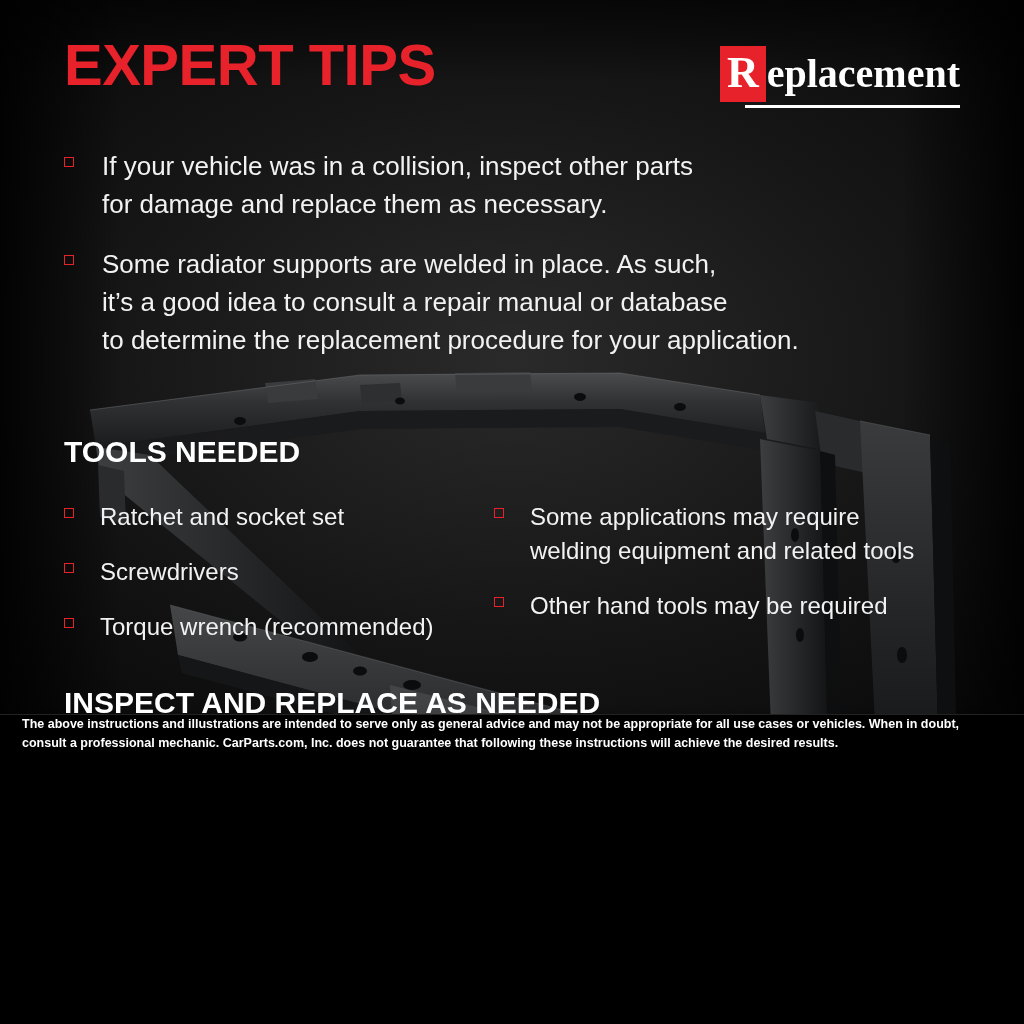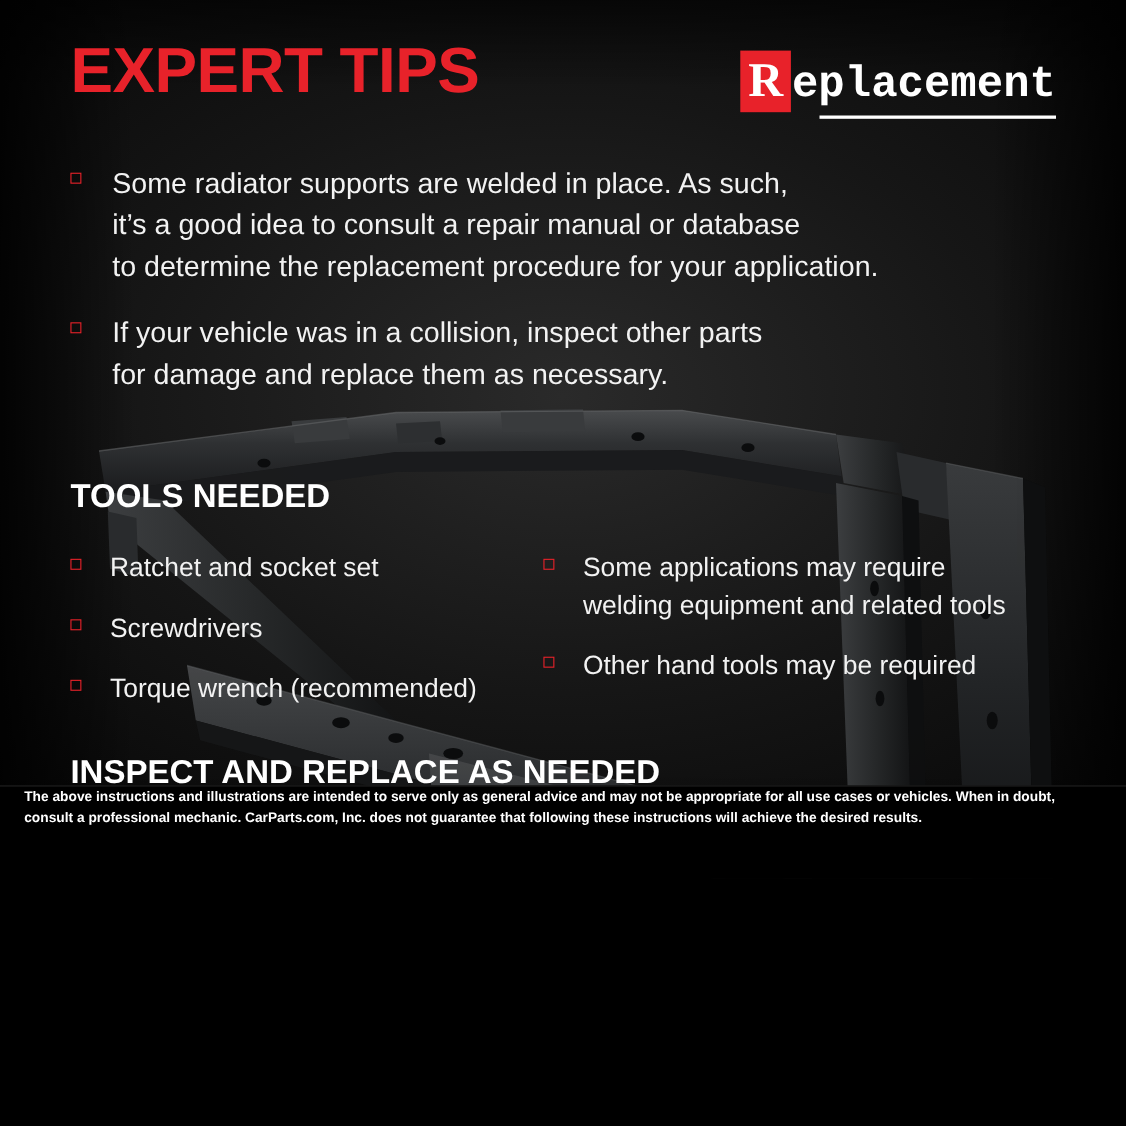--- a/index.html
+++ b/index.html
@@ -81,21 +81,21 @@
     font-weight: bold;
     line-height: 1;
     padding: 5px 7px 7px 7px;
     font-family: "Liberation Serif", serif;
   }
   #logo-text {
     color: #ffffff;
     font-size: 40px;
     font-weight: bold;
     line-height: 1;
-    font-family: Liberation Mono, monospace;
+    font-family: Liberation Serif, serif;
     padding-left: 1px;
   }
   #logo-underline {
     width: 215px;
     height: 3px;
     background: #ffffff;
     margin-top: 3px;
   }
 
   
@@ -282,29 +282,29 @@
     <div id="logo-row">
       <span id="logo-r">R</span>
       <span id="logo-text">eplacement</span>
     </div>
     <div id="logo-underline"></div>
   </div>
 
   <ul id="intro-tips" class="layer bullet-list">
     <li class="bullet-item">
       <span class="bullet-sq"></span>
+      <span class="bullet-text">If your vehicle was in a collision, inspect other parts
+for damage and replace them as necessary.</span>
+    </li>
+    <li class="bullet-item">
+      <span class="bullet-sq"></span>
       <span class="bullet-text">Some radiator supports are welded in place. As such,
 it’s a good idea to consult a repair manual or database
 to determine the replacement procedure for your application.</span>
     </li>
-    <li class="bullet-item">
-      <span class="bullet-sq"></span>
-      <span class="bullet-text">If your vehicle was in a collision, inspect other parts
-for damage and replace them as necessary.</span>
-    </li>
   </ul>
 
   <div id="tools-title" class="layer section-title">TOOLS NEEDED</div>
 
   <div id="tools-cols" class="layer">
     <ul id="tools-col-left" class="bullet-list">
       <li class="bullet-item">
         <span class="bullet-sq"></span>
         <span class="bullet-text">Ratchet and socket set</span>
       </li>

